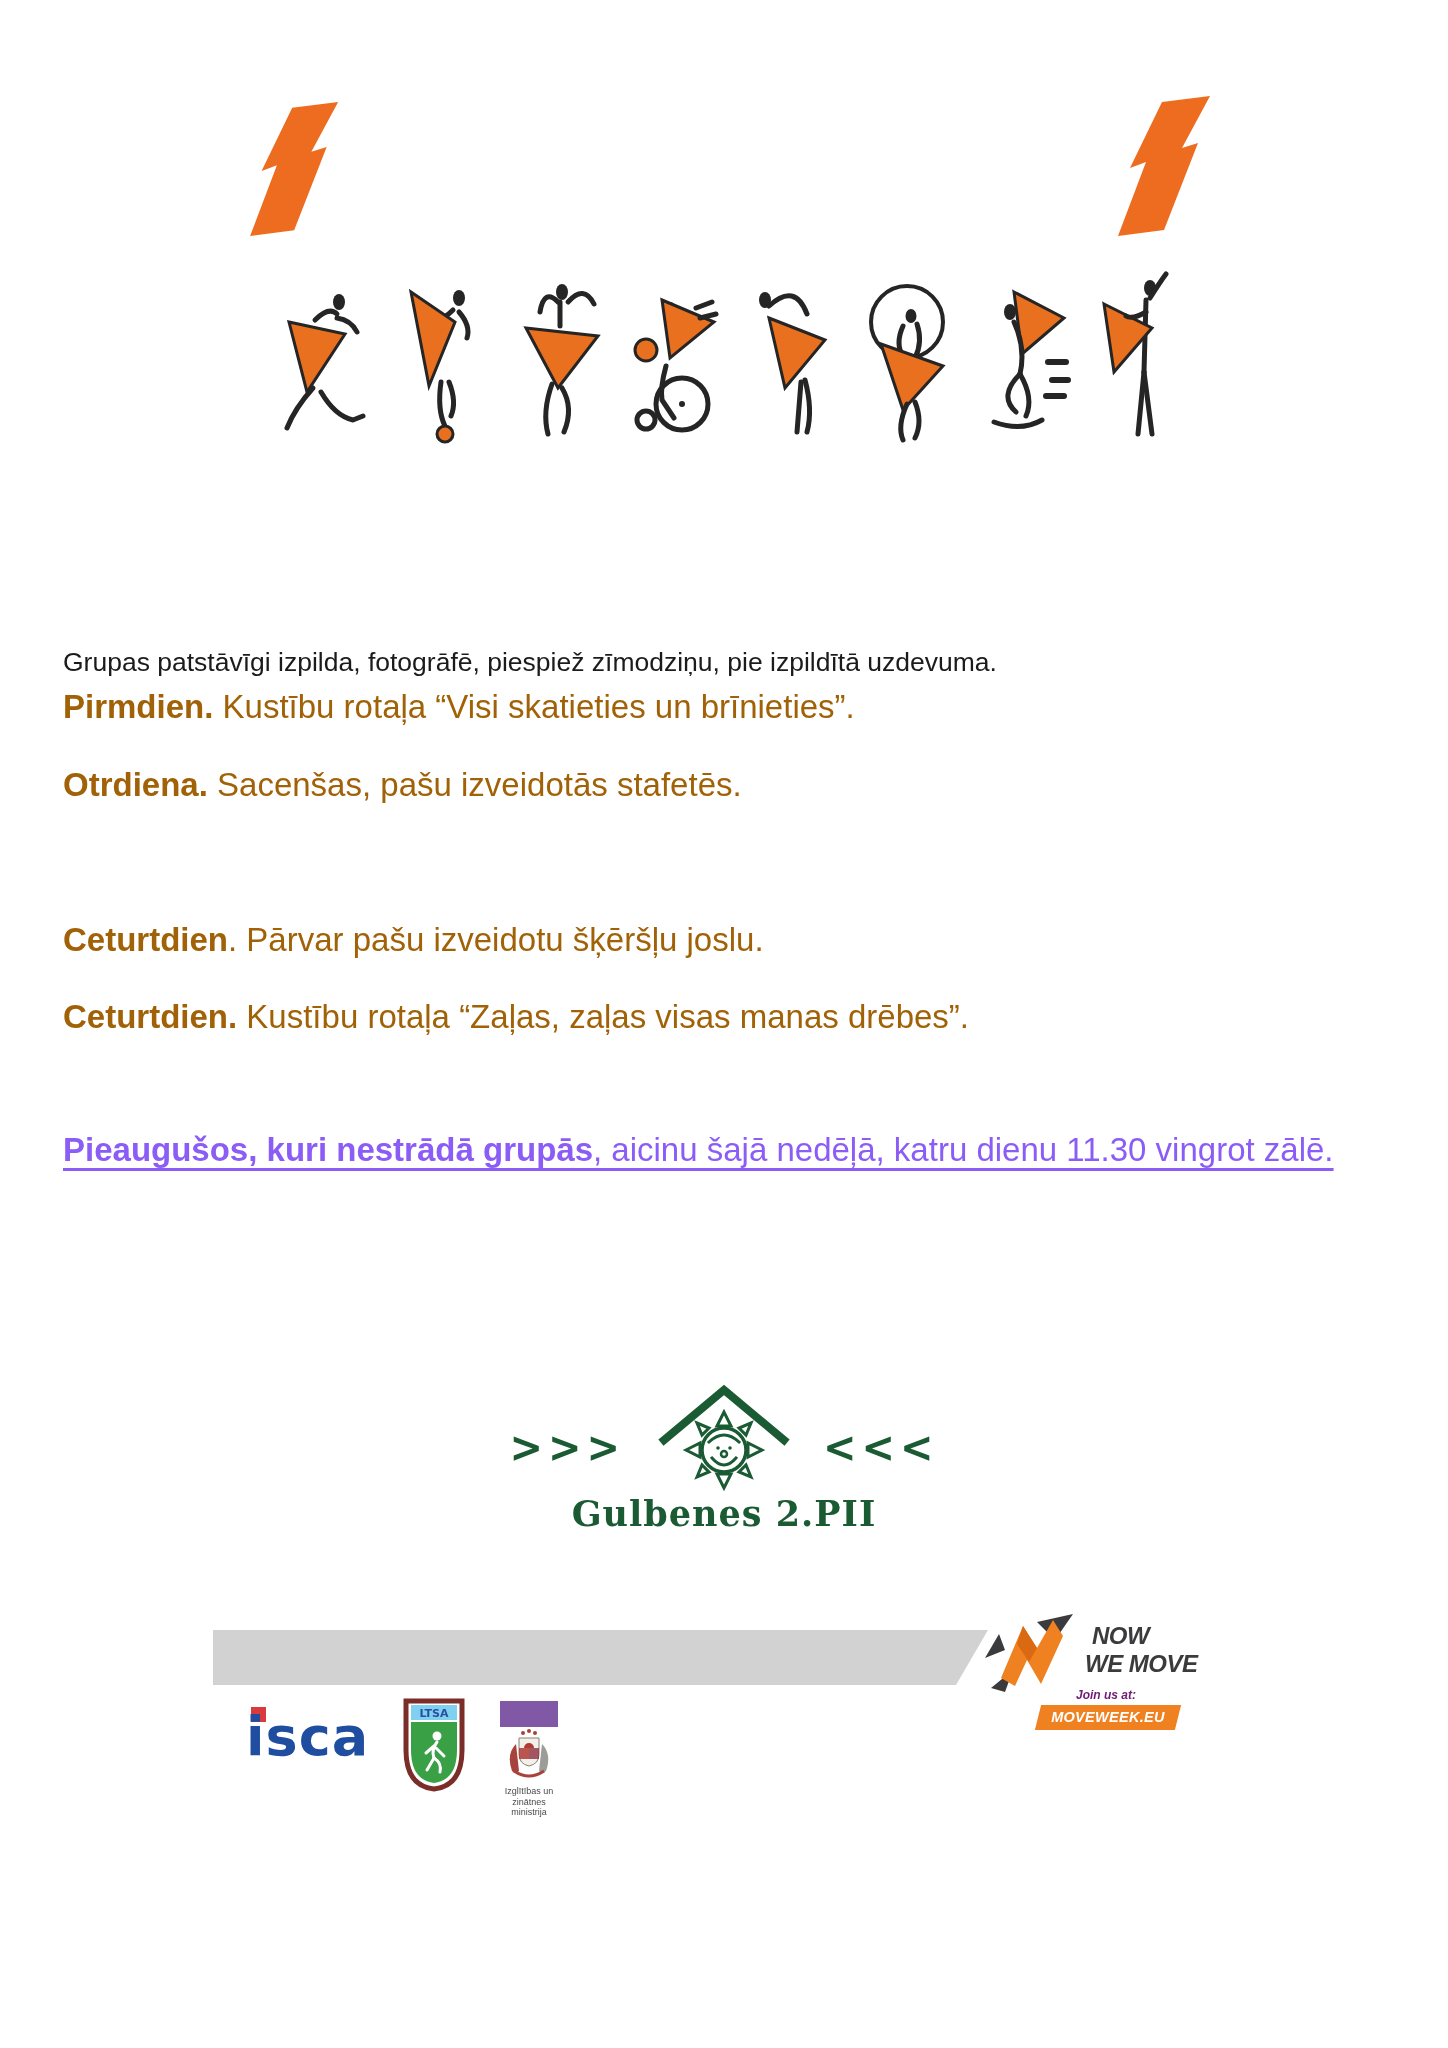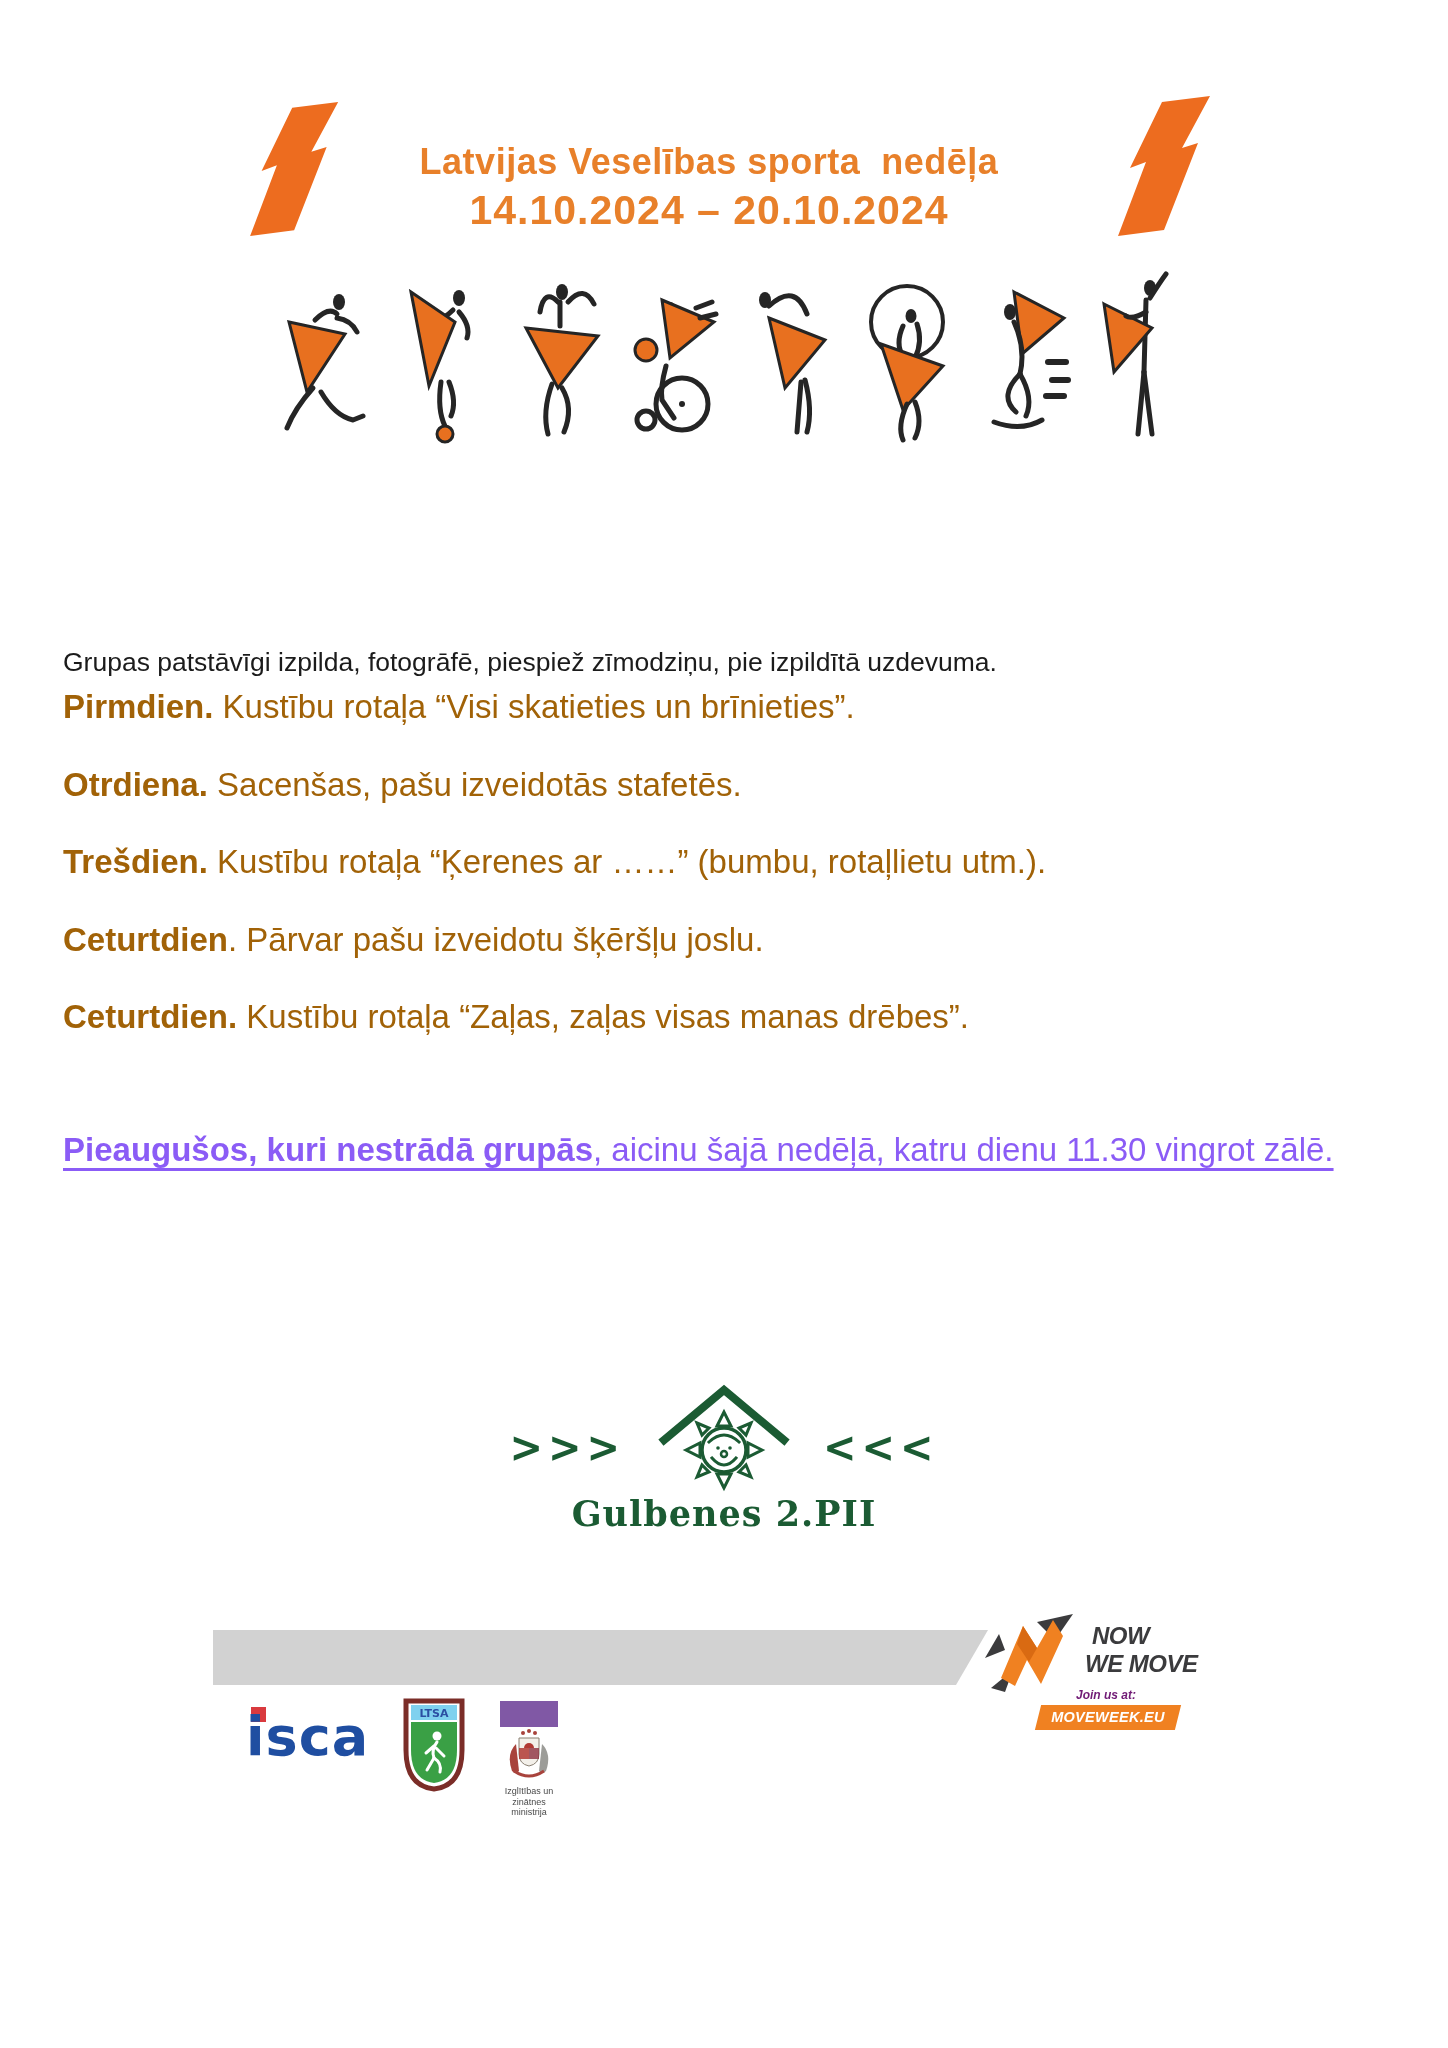--- a/index.html
+++ b/index.html
@@ -95,24 +95,20 @@
 
 <div class="page">
 
   <svg class="flag flag-left" viewBox="0 0 110 140">
     <polygon points="98,0 70,52 86,47 52,134 6,140 34,66 18,72 50,6" fill="#ED6C1F"></polygon>
   </svg>
   <svg class="flag flag-right" viewBox="0 0 110 140">
     <polygon points="98,0 70,52 86,47 52,134 6,140 34,66 18,72 50,6" fill="#ED6C1F"></polygon>
   </svg>
 
-  <div class="title-block">
-    <div class="title-line1">Latvijas Veselības sporta  nedēļa</div>
-    <div class="title-line2">14.10.2024 – 20.10.2024</div>
-  </div>
 
   <div class="figures">
     <svg width="100" height="170" viewBox="0 0 100 170" fill="none" stroke="#252525" stroke-width="5" stroke-linecap="round">
       <ellipse cx="62" cy="32" rx="6" ry="8" fill="#252525" stroke="none"></ellipse>
       <path d="M38,50 Q52,36 60,44"></path>
         <path d="M60,48 Q74,50 80,62"></path>
       <polygon points="12,52 68,64 30,122" fill="#E8701F" stroke="#252525" stroke-width="3"></polygon>
       <path d="M36,118 Q18,138 10,158"></path>
         <path d="M44,122 Q58,146 76,150 l10,-4"></path>
     </svg>
@@ -180,21 +176,20 @@
       <path d="M54,42 Q40,50 34,46"></path>
       <path d="M52,102 L46,164"></path>
         <path d="M52,102 L60,164"></path>
     </svg>
   </div>
 
   <p class="intro">Grupas patstāvīgi izpilda, fotogrāfē, piespiež zīmodziņu, pie izpildītā uzdevuma.</p>
 
   <p class="day" style="top:688px"><b>Pirmdien.</b><span> Kustību rotaļa “Visi skatieties un brīnieties”.</span></p>
   <p class="day" style="top:766px"><b>Otrdiena.</b><span> Sacenšas, pašu izveidotās stafetēs.</span></p>
-  <p class="day" style="top:843px"><b>Trešdien.</b><span> Kustību rotaļa “Ķerenes ar ……” (bumbu, rotaļlietu utm.).</span></p>
   <p class="day" style="top:921px"><b>Ceturtdien</b><span>. Pārvar pašu izveidotu šķēršļu joslu.</span></p>
   <p class="day" style="top:998px"><b>Ceturtdien.</b><span> Kustību rotaļa “Zaļas, zaļas visas manas drēbes”.</span></p>
 
   <p class="notice"><b>Pieaugušos, kuri nestrādā grupās</b><span>, aicinu šajā nedēļā, katru dienu 11.30 vingrot zālē.</span></p>
 
   <div class="kg">
     <div class="kg-row">
       <span class="kg-chevrons">&gt;&gt;&gt;</span>
       <svg width="170" height="115" viewBox="0 0 170 115" fill="none" stroke="#1B5B33" stroke-linecap="square">
         <path d="M25,62 L85,12 L145,62" stroke-width="8"></path>

